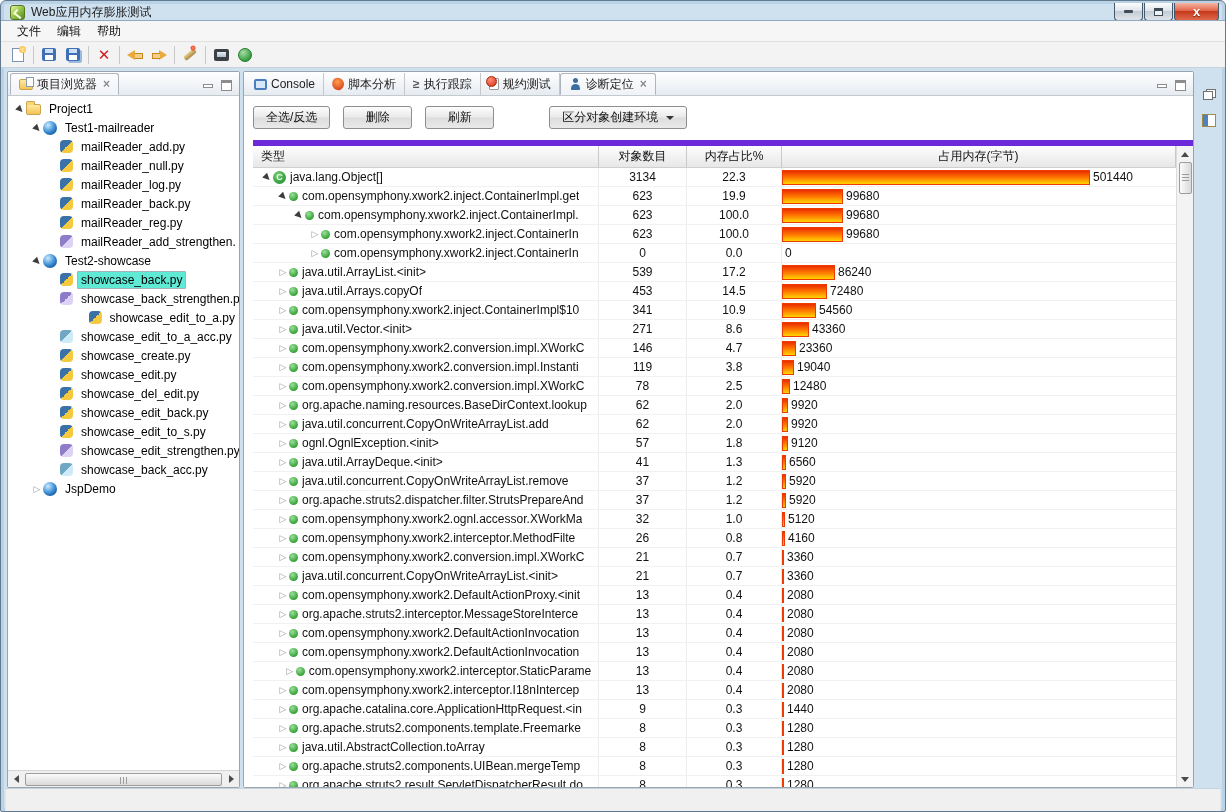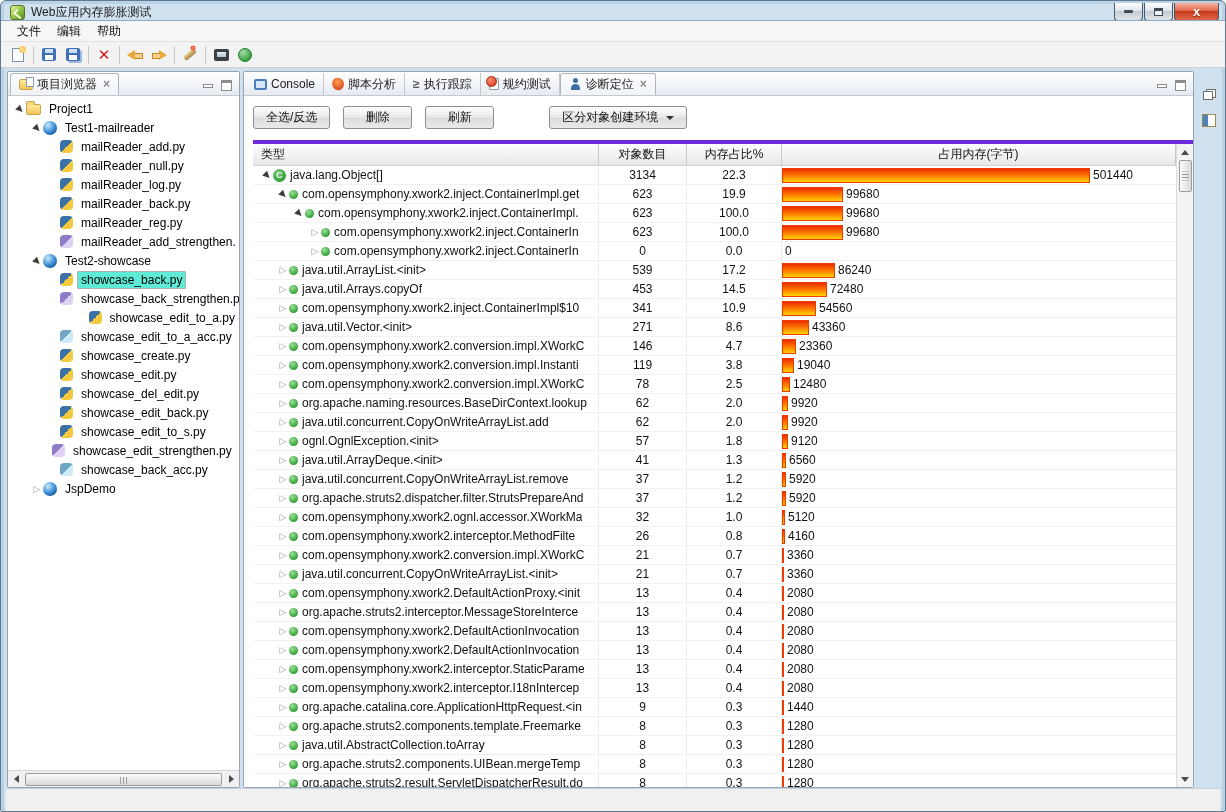--- a/index.html
+++ b/index.html
@@ -82,21 +82,21 @@
   .hs-thumb::after{content:"";position:absolute;left:50%;top:3px;transform:translateX(-50%);width:9px;height:7px;
      background:repeating-linear-gradient(90deg,#9d9d9d 0 1px,transparent 1px 3px);}
   
   .content { flex:1; display:flex; flex-direction:column; overflow:hidden; background:#fff; padding:10px 0 0 9px; }
   .btnrow { display:flex; gap:13px; margin-bottom:11px; flex:none; align-items:center; }
   .win-btn { min-width:69px; height:23px; font-size:12px; font-family:inherit; color:#111;
              background:linear-gradient(#fdfdfd,#eaeaea 48%,#dddddd 52%,#e9e9e9); border:1px solid #8e8e8e; border-radius:3px; padding:0 12px; }
   .win-btn.dd { margin-left:42px; display:flex; align-items:center; gap:8px; }
   .caret { width:0; height:0; border-top:4px solid #333; border-left:4px solid transparent; border-right:4px solid transparent; }
   
-  .tablewrap { flex:1; display:flex; overflow:hidden; border-top:4px solid #6d28d9; }
+  .tablewrap { flex:1; display:flex; overflow:hidden; border-top:6px solid #6d28d9; }
   .tableleft { flex:1; display:flex; flex-direction:column; overflow:hidden; }
   .thead { height:22px; display:grid; grid-template-columns:346px 88px 95px 1fr; background:linear-gradient(#fdfdfd,#e7e7e7); border-bottom:1px solid #cfcfcf; flex:none; }
   .th { font-size:12px; color:#111; display:flex; align-items:center; justify-content:center; border-right:1px solid #c9c9c9; overflow:hidden; white-space:nowrap; }
   .th.c0 { justify-content:flex-start; padding-left:8px; }
   .rows { flex:1; overflow:hidden; }
   .trow { height:19px; display:grid; grid-template-columns:346px 88px 95px 1fr; border-bottom:1px solid #f1f1f1; }
   .td { font-size:12px; color:#111; display:flex; align-items:center; border-right:1px solid #ececec; overflow:hidden; white-space:nowrap; }
   .td.c1,.td.c2 { justify-content:center; }
   .td.c3 { border-right:none; }
   .class-icon{width:13px;height:13px;border-radius:50%;background:radial-gradient(circle at 38% 32%,#7ecb7e,#2f9e38 70%,#1d7a2a);position:relative;flex:none;}
@@ -291,21 +291,21 @@
           <div class="tree-row" style="padding-left: 40px;">
             <span class="twisty"></span>
             <i class="ni python-icon"></i>
             <span class="tlabel">showcase_edit_back.py</span>
           </div>
           <div class="tree-row" style="padding-left: 40px;">
             <span class="twisty"></span>
             <i class="ni python-icon"></i>
             <span class="tlabel">showcase_edit_to_s.py</span>
           </div>
-          <div class="tree-row" style="padding-left: 32px;">
+          <div class="tree-row" style="padding-left: 40px;">
             <span class="twisty"></span>
             <i class="ni python-strengthen-icon"></i>
             <span class="tlabel">showcase_edit_strengthen.py</span>
           </div>
           <div class="tree-row" style="padding-left: 40px;">
             <span class="twisty"></span>
             <i class="ni python-acc-icon"></i>
             <span class="tlabel">showcase_back_acc.py</span>
           </div>
           <div class="tree-row" style="padding-left: 23px;">
@@ -703,21 +703,21 @@
                     <span class="type-name">com.opensymphony.xwork2.DefaultActionInvocation</span>
                   </div>
                   <div class="td c1">13</div>
                   <div class="td c2">0.4</div>
                   <div class="td c3">
                     <div class="bar" style="width: 2px;"></div>
                     <span class="bar-label">2080</span>
                   </div>
                 </div>
                 <div class="trow">
-                  <div class="td c0" style="padding-left: 24px;">
+                  <div class="td c0" style="padding-left: 24px; justify-content: center;">
                     <span class="twisty col"></span>
                     <i class="method-icon"></i>
                     <span class="type-name">com.opensymphony.xwork2.interceptor.StaticParame</span>
                   </div>
                   <div class="td c1">13</div>
                   <div class="td c2">0.4</div>
                   <div class="td c3">
                     <div class="bar" style="width: 2px;"></div>
                     <span class="bar-label">2080</span>
                   </div>

